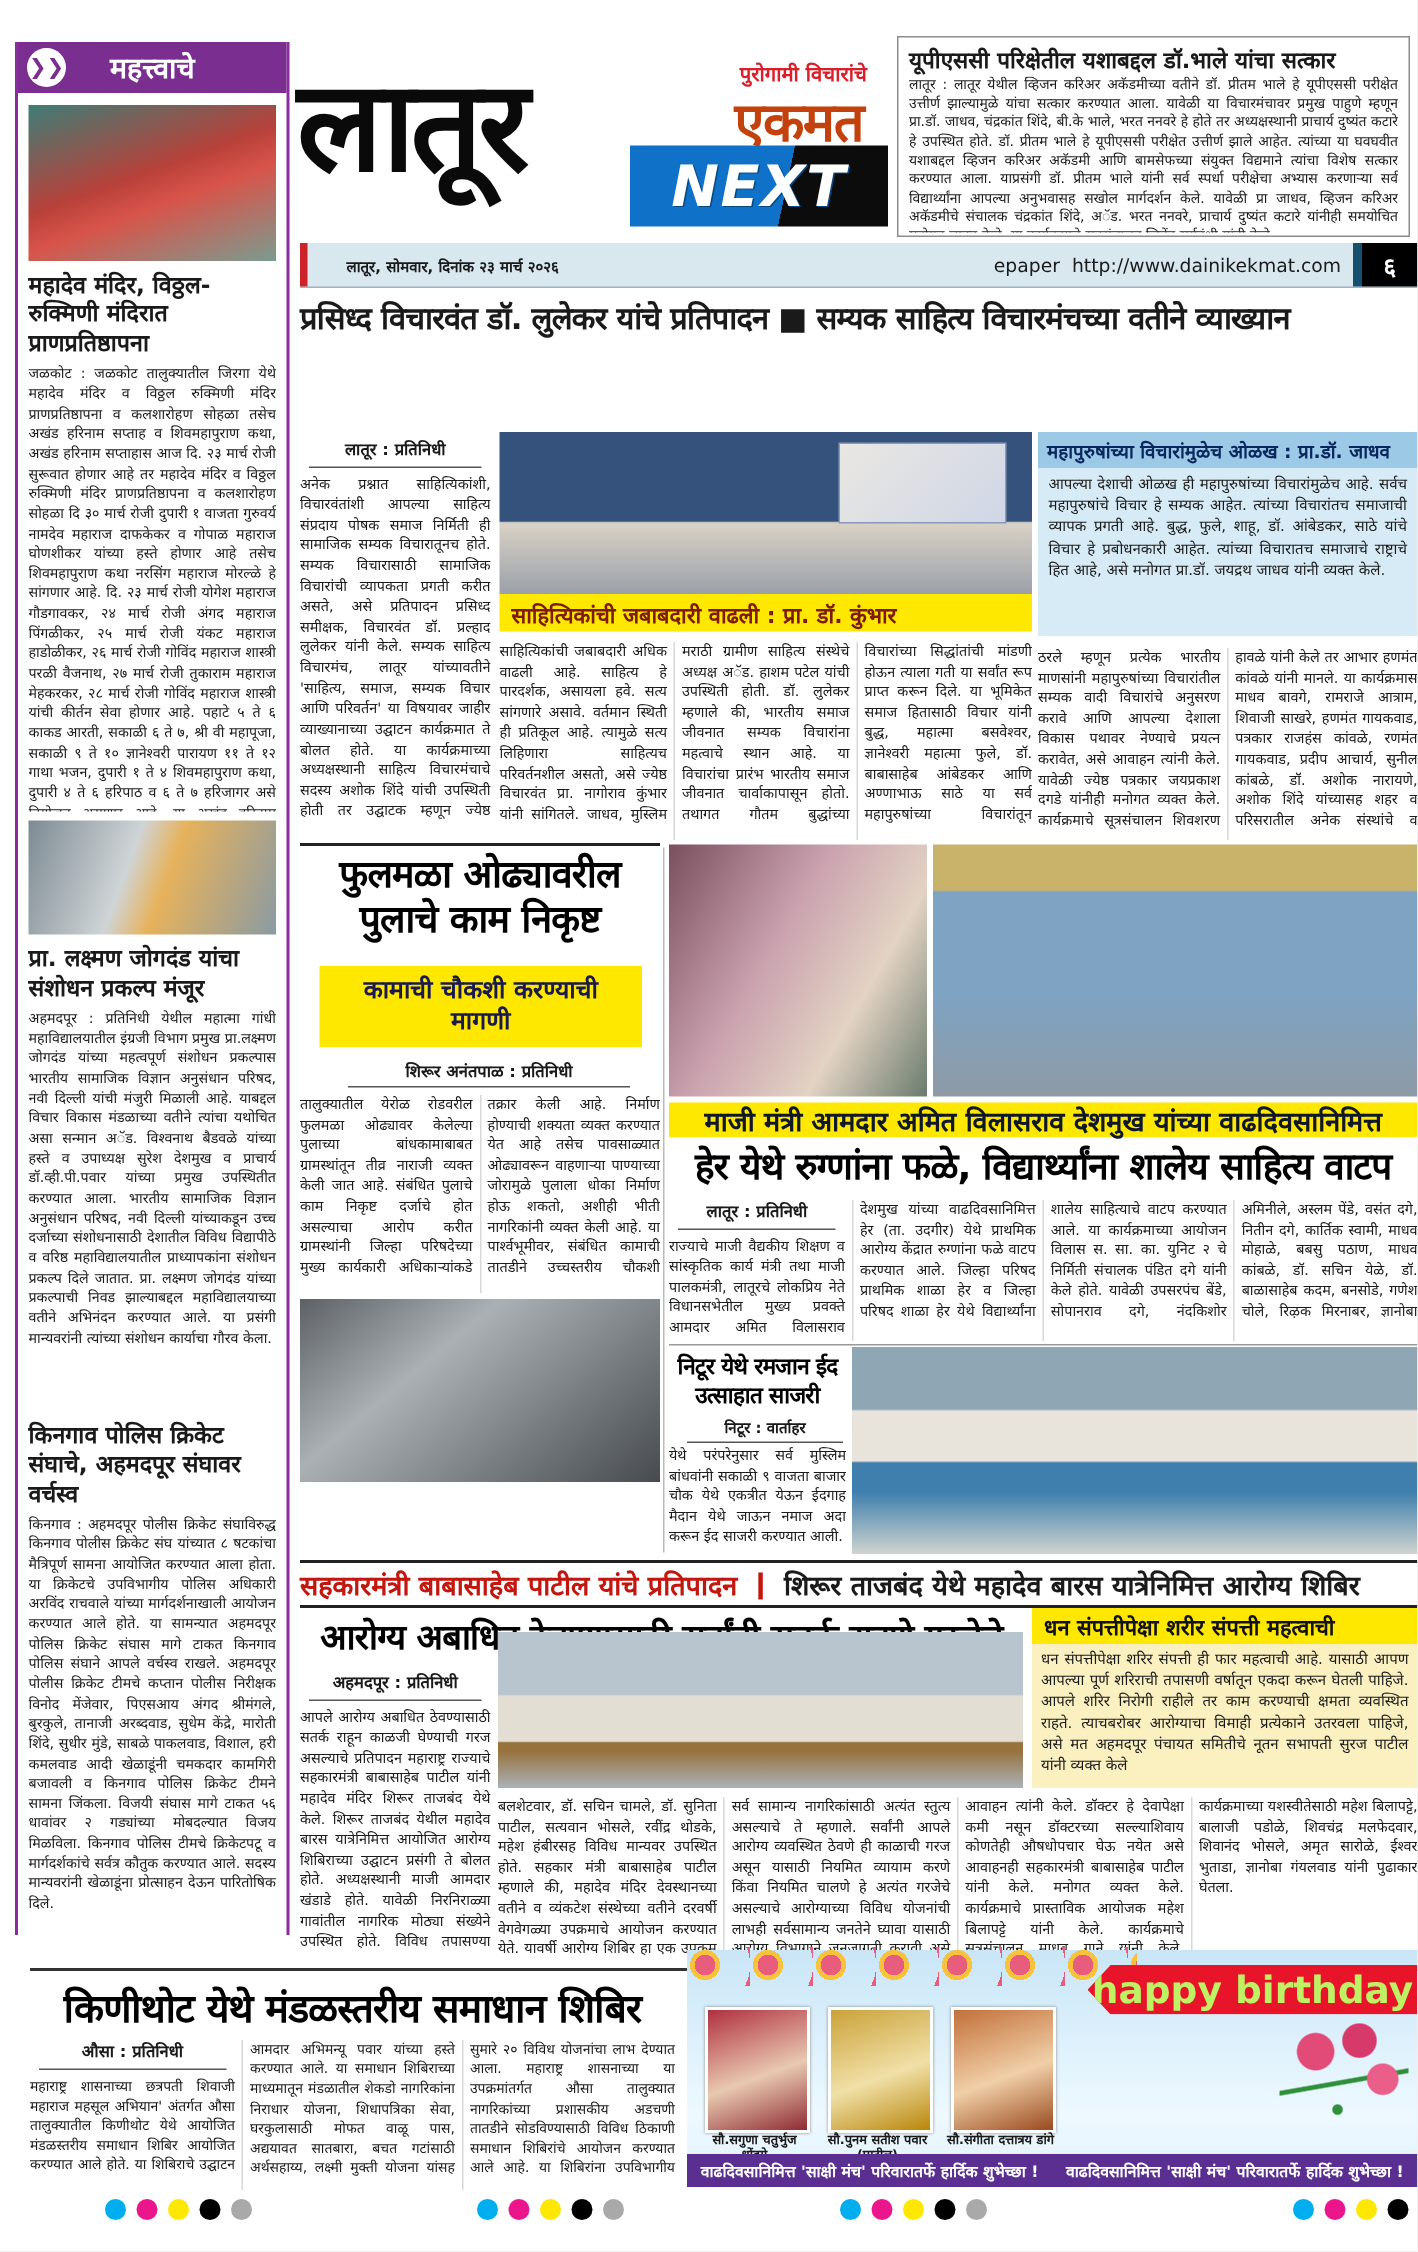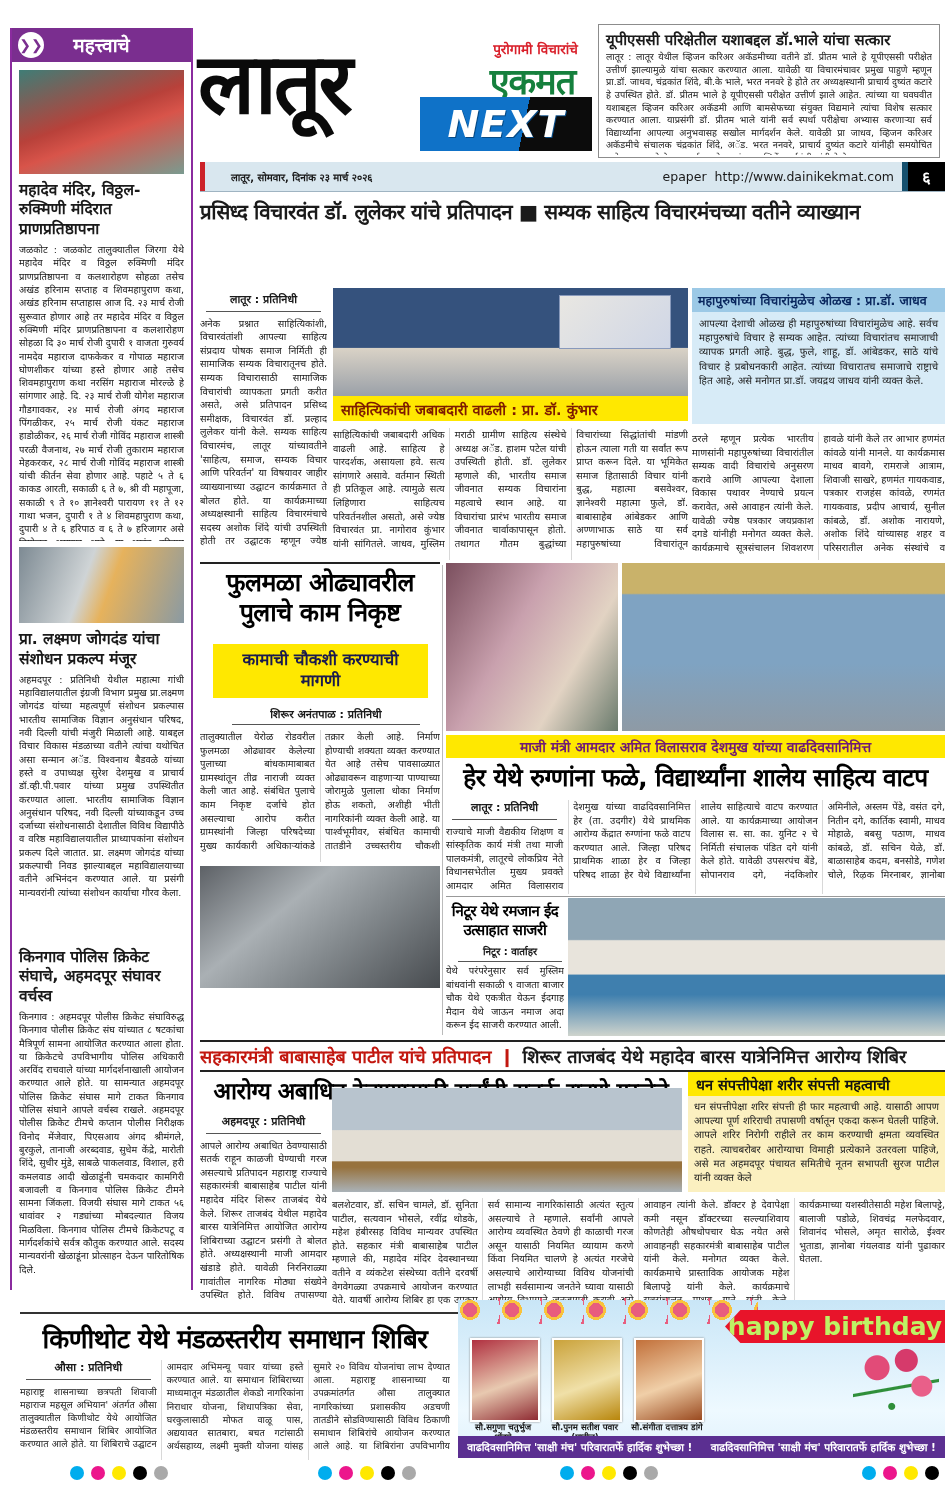--- a/index.html
+++ b/index.html
@@ -20,21 +20,21 @@
            display:flex;align-items:center;justify-content:center;font-weight:800;font-size:19px;}
   #sb-head .circ{position:absolute;left:6px;top:4px;width:26px;height:26px;border-radius:50%;
            background:#fff;color:#7a2e8f;display:flex;align-items:center;justify-content:center;
            font-size:14px;font-weight:900;}
   .sb-h{font-weight:800;font-size:15.5px;line-height:1.25;margin:7px 0 4px 0;}
   .sb-b{font-size:9.5px;line-height:1.4;}
   
   #latur{left:198px;top:38px;width:290px;font-size:84px;font-weight:900;color:#0a0a0a;
          letter-spacing:-3px;line-height:1.1;}
   #tagline{left:478px;top:40px;width:115px;color:#d91f2a;font-weight:bold;font-size:13.5px;text-align:center;}
-  #ekmat{left:470px;top:56px;width:125px;color:#15803d;font-weight:900;font-size:36px;text-align:center;
+  #ekmat{left:470px;top:56px;width:125px;color:#c2410c;font-weight:900;font-size:36px;text-align:center;
          letter-spacing:-1px;}
   #nextlogo{left:420px;top:97px;width:172px;height:54px;
         background:linear-gradient(102deg,#0f72c8 60%,#0c0c0c 60%);
         display:flex;align-items:center;justify-content:center;color:#fff;font-weight:900;
         font-style:italic;font-size:38px;letter-spacing:1px;text-shadow:1px 1px 0 #064a85;}
   
   #topright{left:598px;top:24px;width:342px;height:134px;border:1px solid #8c8c8c;
             box-sizing:border-box;padding:4px 7px;}
   #topright .h{font-size:15px;font-weight:800;margin-bottom:2px;}
   #topright .b{font-size:9.3px;line-height:1.36;}
@@ -146,21 +146,21 @@
   <div class="abs ybar" style="left:213px;top:644px;width:215px;height:54px;justify-content:center;text-align:center;font-size:16.5px;color:#1a1a4e;line-height:1.25;">कामाची चौकशी करण्याची मागणी</div>
   <div class="abs byline" style="left:226px;top:706px;width:188px;">शिरूर अनंतपाळ : प्रतिनिधी</div>
   <div class="abs cols jt clip" style="left:200px;top:730px;width:240px;height:132px;column-count:2;">तालुक्यातील येरोळ रोडवरील फुलमळा ओढ्यावर केलेल्या पुलाच्या बांधकामाबाबत ग्रामस्थांतून तीव्र नाराजी व्यक्त केली जात आहे. संबंधित पुलाचे काम निकृष्ट दर्जाचे होत असल्याचा आरोप करीत ग्रामस्थांनी जिल्हा परिषदेच्या मुख्य कार्यकारी अधिकाऱ्यांकडे तक्रार केली आहे. निर्माण होण्याची शक्यता व्यक्त करण्यात येत आहे तसेच पावसाळ्यात ओढ्यावरून वाहणाऱ्या पाण्याच्या जोरामुळे पुलाला धोका निर्माण होऊ शकतो, अशीही भीती नागरिकांनी व्यक्त केली आहे. या पार्श्वभूमीवर, संबंधित कामाची तातडीने उच्चस्तरीय चौकशी करून दोषी ठेकेदार व संबंधित अधिकाऱ्यांवर कारवाई करावी तसेच पुलाचे काम दर्जेदार पद्धतीने पूर्ण करण्यात यावे, अशी मागणी ग्रामस्थांनी निवेदनाद्वारे केली आहे. दरम्यान, प्रशासनाने या प्रकरणाची दखल घेतली आहे.</div>
   <div class="abs photo" style="left:200px;top:866px;width:240px;height:122px;background:linear-gradient(140deg,#5d6166,#aab0b4 35%,#83898d 60%,#474b4f);"></div>
 
   <div class="abs vrule" style="left:442px;top:565px;height:470px;"></div>
 
   <div class="abs photo" style="left:446px;top:563px;width:172px;height:168px;background:linear-gradient(120deg,#7b4f5e,#c9a1ae 40%,#e2d3c3 70%,#6a7b6d);"></div>
   <div class="abs photo" style="left:622px;top:563px;width:323px;height:168px;background:linear-gradient(180deg,#c9b26a 18%,#7fa3c2 19% 60%,#8e9aa5);"></div>
 
-  <div class="abs ybar" style="left:446px;top:735px;width:499px;height:23px;justify-content:center;font-size:14px;color:#701a75;">माजी मंत्री आमदार अमित विलासराव देशमुख यांच्या वाढदिवसानिमित्त</div>
+  <div class="abs ybar" style="left:446px;top:735px;width:499px;height:23px;justify-content:center;font-size:18px;color:#0f172a;">माजी मंत्री आमदार अमित विलासराव देशमुख यांच्या वाढदिवसानिमित्त</div>
   <div class="abs sec-hl" style="left:446px;top:760px;width:499px;font-size:24.5px;white-space:nowrap;overflow:hidden;">हेर येथे रुग्णांना फळे, विद्यार्थ्यांना शालेय साहित्य वाटप</div>
   <div class="abs cols jt clip" style="left:446px;top:800px;width:499px;height:94px;column-count:4;">
     <div class="byline">लातूर : प्रतिनिधी</div>
     <div class="jt">राज्याचे माजी वैद्यकीय शिक्षण व सांस्कृतिक कार्य मंत्री तथा माजी पालकमंत्री, लातूरचे लोकप्रिय नेते विधानसभेतील मुख्य प्रवक्ते आमदार अमित विलासराव देशमुख यांच्या वाढदिवसानिमित्त हेर (ता. उदगीर) येथे प्राथमिक आरोग्य केंद्रात रुग्णांना फळे वाटप करण्यात आले. जिल्हा परिषद प्राथमिक शाळा हेर व जिल्हा परिषद शाळा हेर येथे विद्यार्थ्यांना शालेय साहित्याचे वाटप करण्यात आले. या कार्यक्रमाच्या आयोजन विलास स. सा. का. युनिट २ चे निर्मिती संचालक पंडित दगे यांनी केले होते. यावेळी उपसरपंच बेंडे, सोपानराव दगे, नंदकिशोर अमिनीले, अस्लम पेंडे, वसंत दगे, नितीन दगे, कार्तिक स्वामी, माधव मोहाळे, बबसु पठाण, माधव कांबळे, डॉ. सचिन येळे, डॉ. बाळासाहेब कदम, बनसोडे, गणेश चोले, रिऴक मिरनाबर, ज्ञानोबा शिंदे आदींसह मान्यवर उपस्थित होते.</div>
   </div>
   <div class="abs hrule" style="left:446px;top:896px;width:499px;height:1px;background:#999;"></div>
 
   <div class="abs sec-hl" style="left:446px;top:902px;width:118px;font-size:15px;line-height:1.25;">निटूर येथे रमजान ईद उत्साहात साजरी</div>
   <div class="abs byline" style="left:452px;top:944px;width:104px;font-size:10px;">निटूर : वार्ताहर</div>
   <div class="abs jt clip" style="left:446px;top:964px;width:118px;height:70px;font-size:9.6px;line-height:1.42;">येथे परंपरेनुसार सर्व मुस्लिम बांधवांनी सकाळी ९ वाजता बाजार चौक येथे एकत्रीत येऊन ईदगाह मैदान येथे जाऊन नमाज अदा करून ईद साजरी करण्यात आली.</div>

